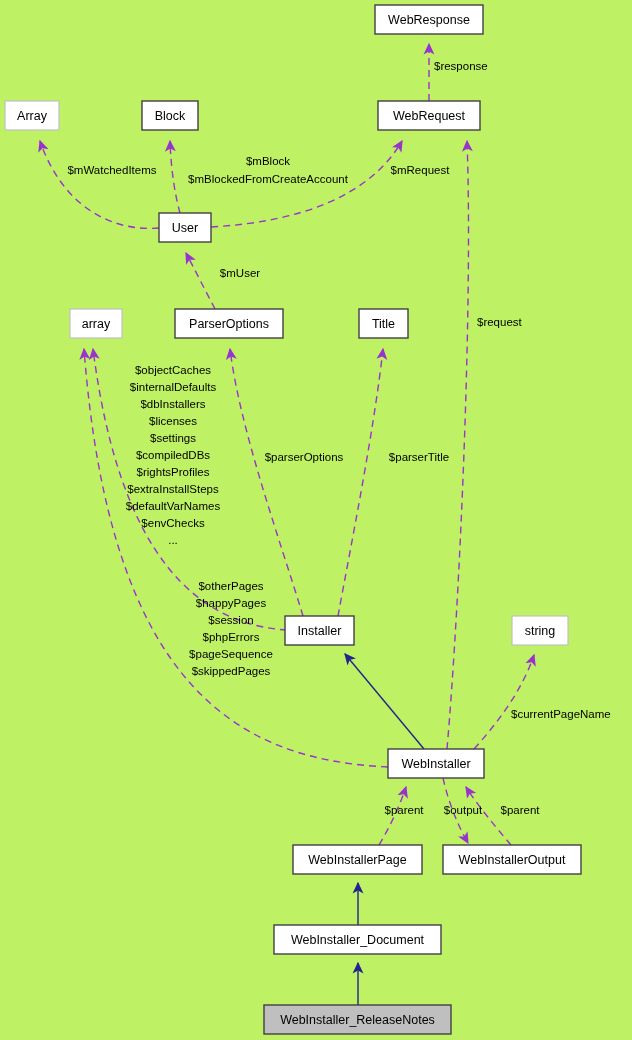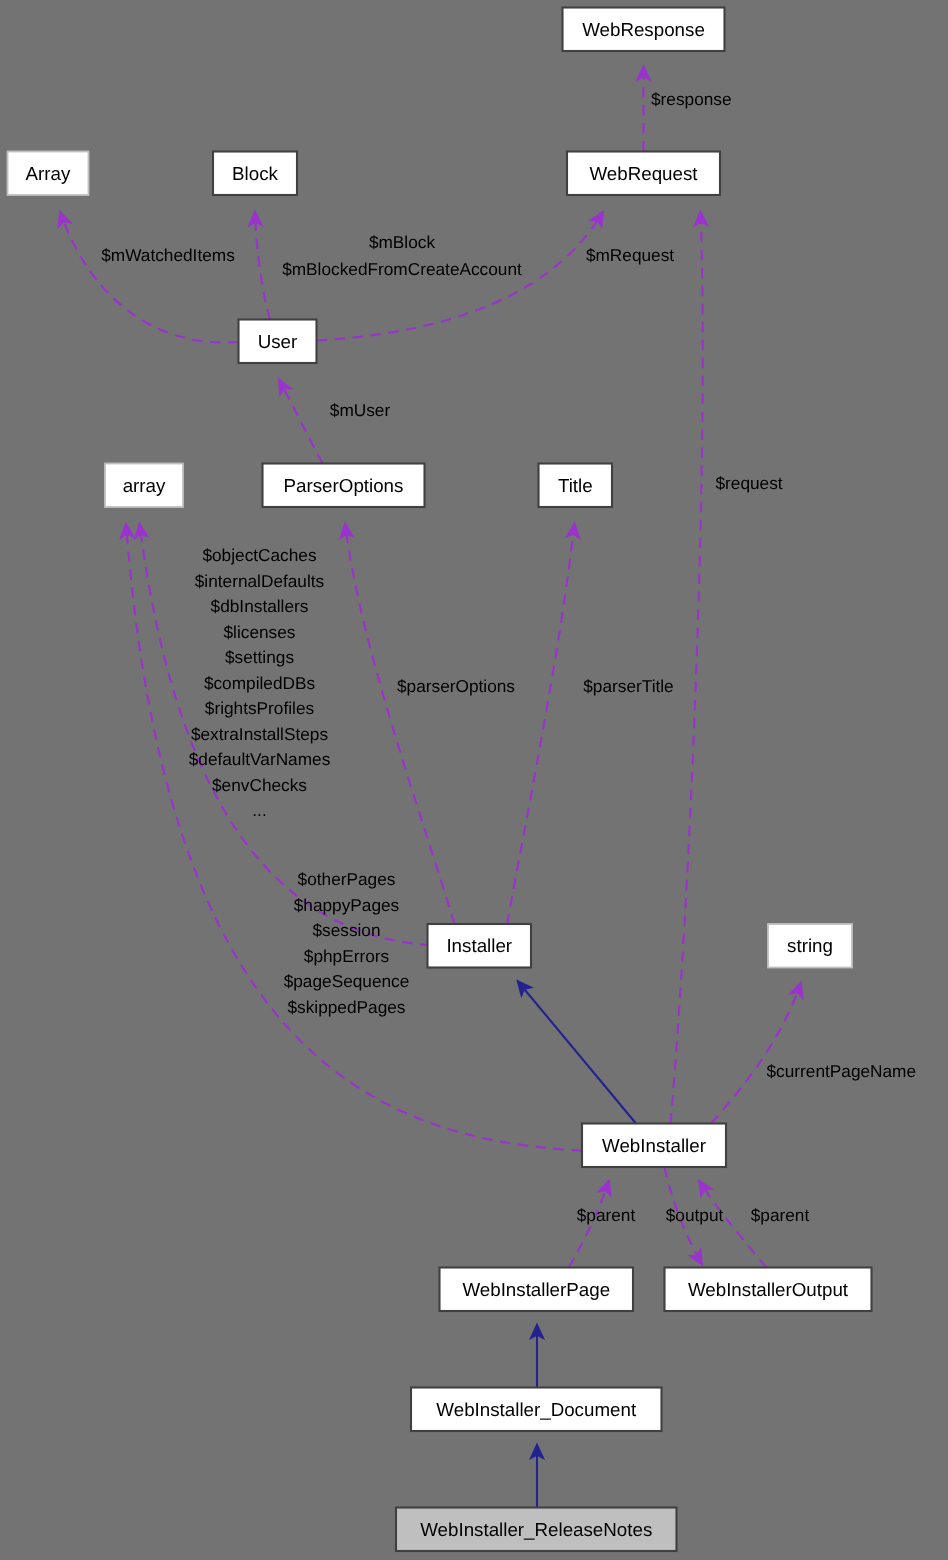--- a/index.html
+++ b/index.html
@@ -4,21 +4,21 @@
 <style>
   html, body {
     margin: 0;
     padding: 0;
     background: #ffffff;
   }
   #diagram-root {
     position: relative;
     width: 632px;
     height: 1040px;
-    background: #737373;
+    background: #bef264;
     font-family: "Liberation Sans", sans-serif;
     overflow: hidden;
   }
   svg#uml-canvas {
     position: absolute;
     top: 0;
     left: 0;
     width: 632px;
     height: 1040px;
   }

